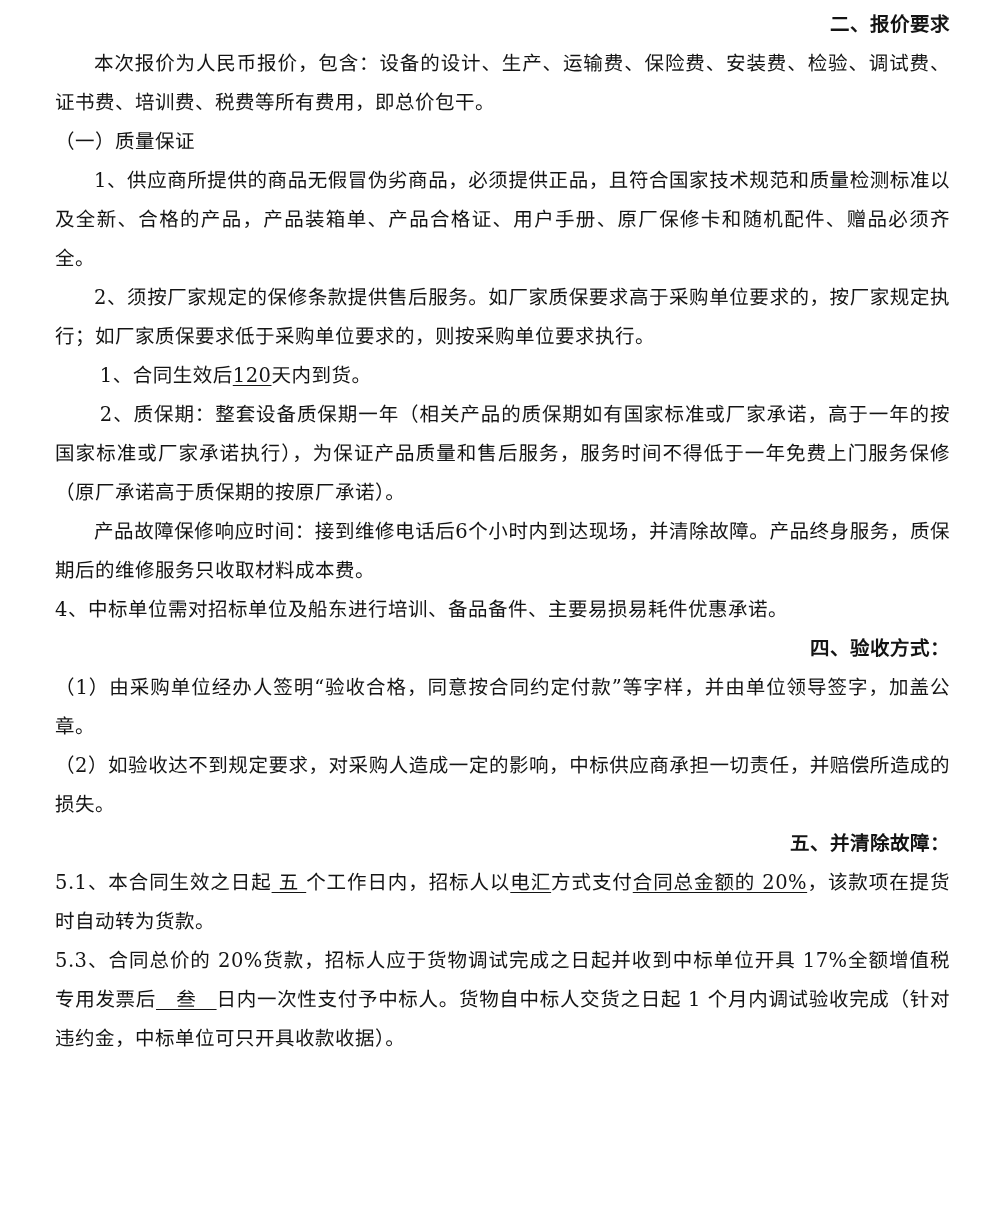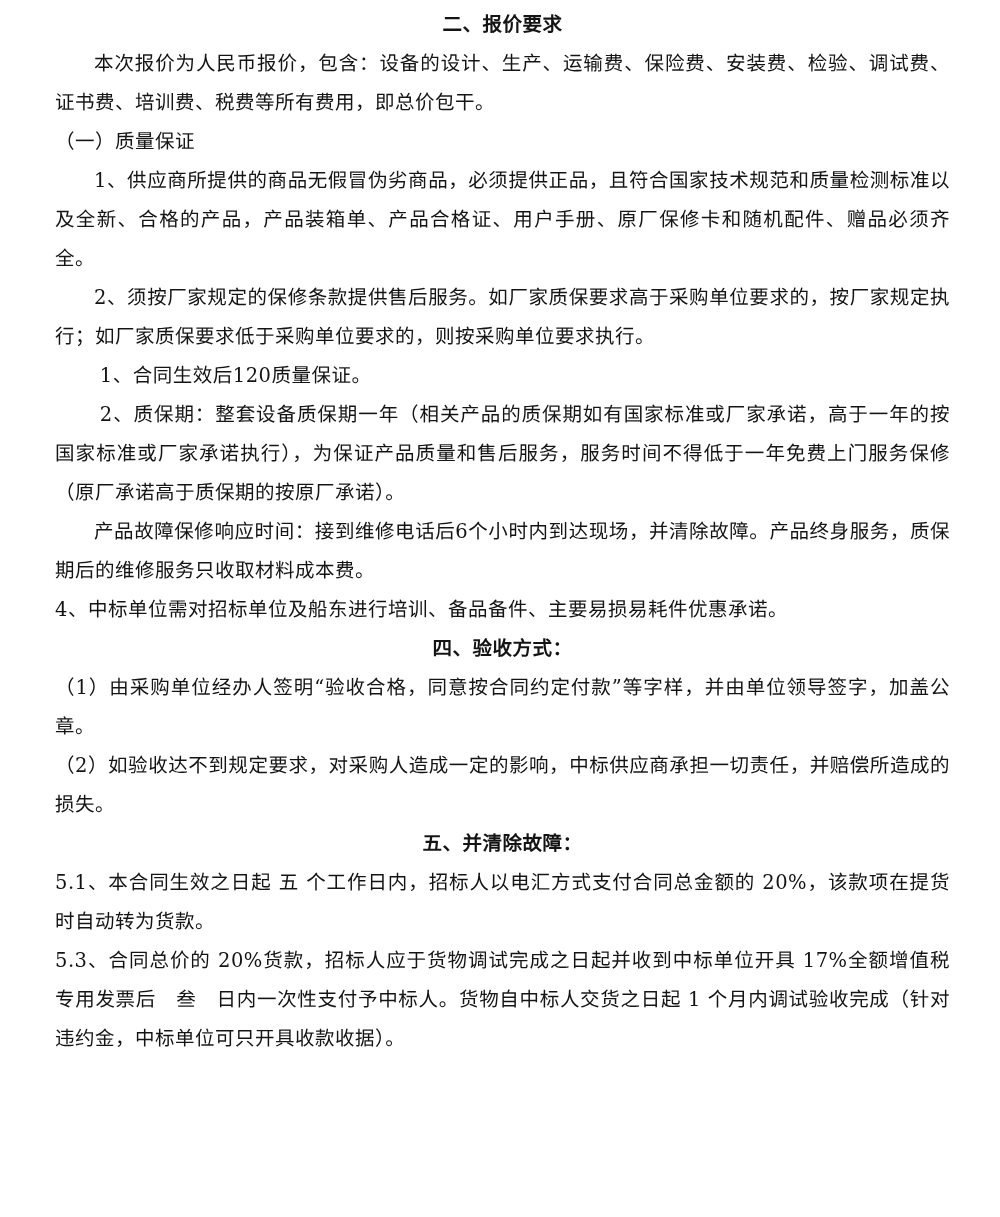--- a/index.html
+++ b/index.html
@@ -24,41 +24,42 @@
   .page p {
     margin: 0;
     font-size: 19.5px;
     line-height: 39px;
     text-align: justify;
     letter-spacing: 0.5px;
     word-break: break-all;
   }
   .page p.heading {
     font-weight: bold;
-    text-align: center;
+    text-align: right;
     font-family: "DejaVu Sans", "Liberation Sans", sans-serif;
   }
   .page p.indent  { text-indent: 2em; }
   .page p.indent2 { text-indent: 2.3em; }
   .page p.flush   { text-indent: 0; }
   .page span.u {
+    text-decoration: underline;
     text-underline-offset: 3px;
   }
 </style>
 </head>
 <body>
 
 <div class="page">
   <div>
       <p class="heading"><span>二、报价要求</span></p>
       <p class="indent"><span>本次报价为人民币报价，包含：设备的设计、生产、运输费、保险费、安装费、检验、调试费、证书费、培训费、税费等所有费用，即总价包干。</span></p>
       <p class="flush"><span>（一）质量保证</span></p>
       <p class="indent"><span>1、供应商所提供的商品无假冒伪劣商品，必须提供正品，且符合国家技术规范和质量检测标准以及全新、合格的产品，产品装箱单、产品合格证、用户手册、原厂保修卡和随机配件、赠品必须齐全。</span></p>
       <p class="indent"><span>2、须按厂家规定的保修条款提供售后服务。如厂家质保要求高于采购单位要求的，按厂家规定执行；如厂家质保要求低于采购单位要求的，则按采购单位要求执行。</span></p>
-      <p class="indent2"><span>1、合同生效后</span><span class="u">120</span><span>质量保证。</span></p>
+      <p class="indent2"><span>1、合同生效后</span><span class="u">120</span><span>天内到货。</span></p>
       <p class="indent2"><span>2、质保期：整套设备质保期一年（相关产品的质保期如有国家标准或厂家承诺，高于一年的按国家标准或厂家承诺执行），为保证产品质量和售后服务，服务时间不得低于一年免费上门服务保修（原厂承诺高于质保期的按原厂承诺）。</span></p>
       <p class="indent"><span>产品故障保修响应时间：接到维修电话后6个小时内到达现场，并清除故障。产品终身服务，质保期后的维修服务只收取材料成本费。</span></p>
       <p class="flush"><span>4、中标单位需对招标单位及船东进行培训、备品备件、主要易损易耗件优惠承诺。</span></p>
       <p class="heading"><span>四、验收方式：</span></p>
       <p class="flush"><span>（1）由采购单位经办人签明“验收合格，同意按合同约定付款”等字样，并由单位领导签字，加盖公章。</span></p>
       <p class="flush"><span>（2）如验收达不到规定要求，对采购人造成一定的影响，中标供应商承担一切责任，并赔偿所造成的损失。</span></p>
       <p class="heading"><span>五、并清除故障：</span></p>
       <p class="flush"><span>5.1、本合同生效之日起</span><span class="u"> 五 </span><span>个工作日内，招标人以</span><span class="u">电汇</span><span>方式支付</span><span class="u">合同总金额的 20%</span><span>，该款项在提货时自动转为货款。</span></p>
       <p class="flush"><span>5.3、合同总价的 20%货款，招标人应于货物调试完成之日起并收到中标单位开具 17%全额增值税专用发票后</span><span class="u">　叁　</span><span>日内一次性支付予中标人。货物自中标人交货之日起 1 个月内调试验收完成（针对违约金，中标单位可只开具收款收据）。</span></p>
     </div>

